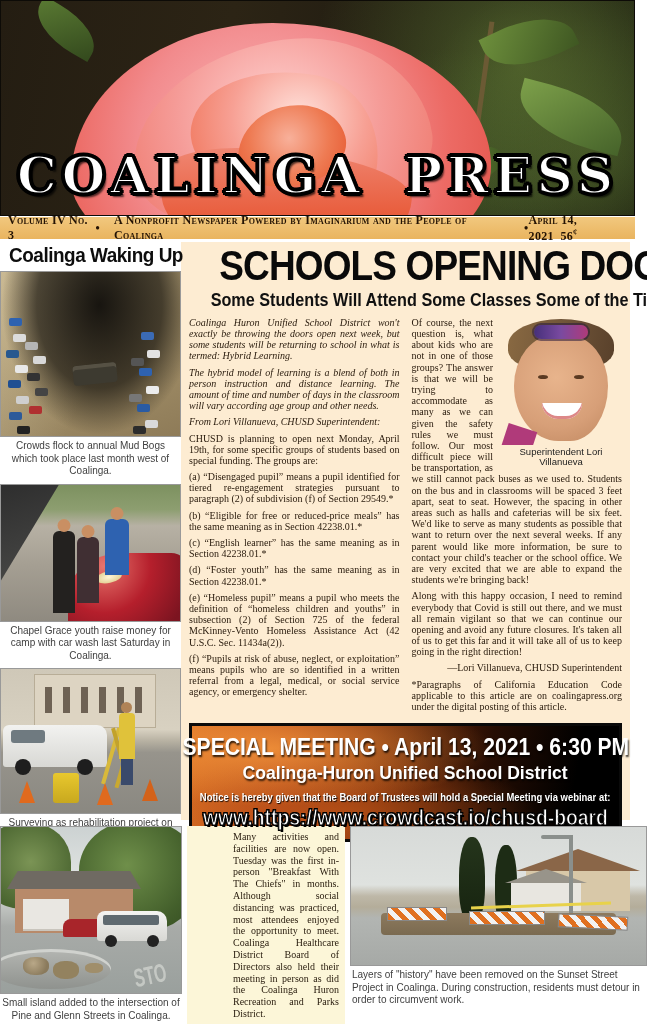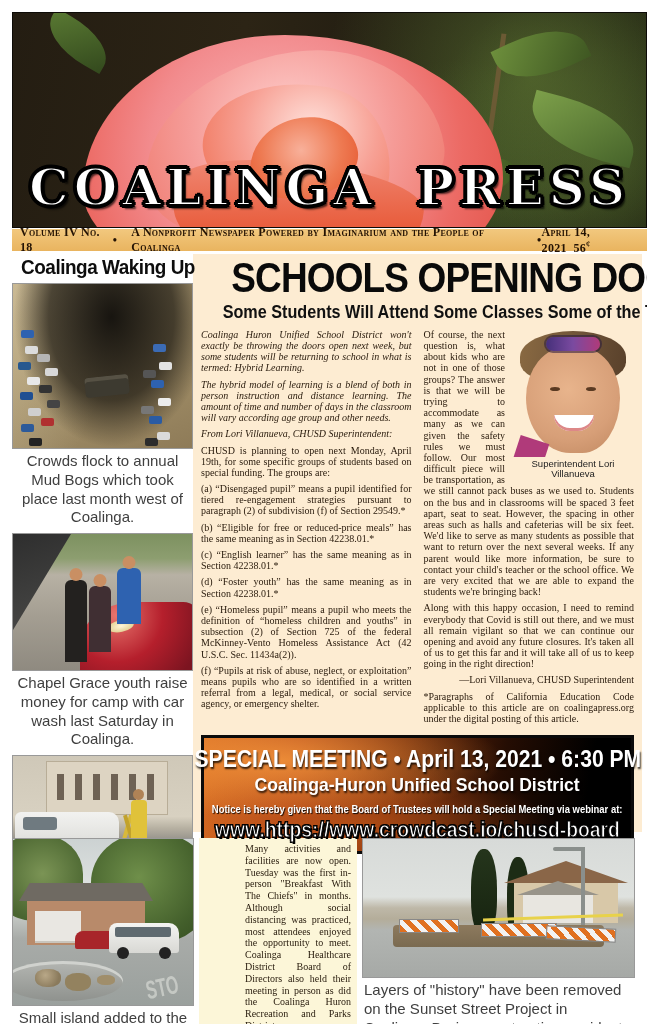--- a/index.html
+++ b/index.html
@@ -1,18 +1,18 @@
 <!DOCTYPE html>
 <html><head>
 <meta charset="utf-8">
 <style>
   * { margin:0; padding:0; box-sizing:border-box; }
   html,body { background:#fff; }
   body { width:647px; height:1024px; font-family:"Liberation Serif", serif; overflow:hidden; }
-  .page { width:647px; height:1024px; padding:12px; background:#fff; position:relative; }
+  .page { width:647px; height:1024px; padding:0; background:#fff; position:relative; }
 
   
   .rose-photo { position:relative; width:635px; height:216px; background:
       radial-gradient(circle at 82% 30%, rgba(110,140,60,.55), transparent 38%),
       radial-gradient(circle at 93% 70%, rgba(90,120,50,.5), transparent 30%),
       radial-gradient(circle at 70% 85%, rgba(70,100,45,.45), transparent 28%),
       linear-gradient(100deg,#241d12 0%, #2c2415 35%, #1d1a10 70%, #15130c 100%);
     overflow:hidden; border:1px solid #0d0b07; }
   .leaf { position:absolute; background:linear-gradient(135deg,#6d8f3c,#3f5722); border-radius:0 75% 0 75%; }
   .leaf.l1 { width:90px; height:46px; right:60px; top:18px; transform:rotate(-25deg); }
@@ -46,21 +46,21 @@
 
   
   .content-row { display:flex; margin-top:3px; height:578px; }
 
   
   .sidebar { width:181px; display:flex; flex-direction:column; }
   .sidebar-headline { font-family:"Liberation Sans", sans-serif; font-weight:bold; font-size:21px; color:#0d0d0d;
         text-align:center; white-space:nowrap; transform:scaleX(.9); transform-origin:center; letter-spacing:-.5px; margin:1px 0 4px; }
   .sb-fig { margin-bottom:6px; }
   .sb-photo { width:100%; border:1px solid #999; position:relative; overflow:hidden; }
-  .caption { font-family:"Liberation Sans", sans-serif; font-size:15px; line-height:1.25; color:#3f3f3f;
+  .caption { font-family:"Liberation Sans", sans-serif; font-size:10px; line-height:1.25; color:#3f3f3f;
         text-align:center; padding:3px 2px 0; }
 
   
   .ph-mud { height:166px; background:
       radial-gradient(ellipse at 55% 20%, rgba(15,13,10,.95), rgba(25,22,16,.7) 45%, transparent 70%),
       linear-gradient(115deg, rgba(210,195,160,.55), transparent 55%),
       linear-gradient(160deg,#c0ad84 0%,#a8956d 45%,#8e7b58 100%); }
   .dots { position:absolute; width:13px; height:8px; border-radius:2px; }
   .dots.left { left:8px; top:46px; background:#2e62b0;
       box-shadow:4px 16px 0 #dcdcdc, -3px 32px 0 #27588f, 6px 47px 0 #e8e8e8, -1px 62px 0 #1f4f92,
@@ -204,21 +204,21 @@
     <div class="petal p3"></div>
     <div class="petal p5"></div>
     <div class="petal p4"></div>
     <div class="masthead-title">
       <span>Coalinga</span>
       <span>Press</span>
     </div>
   </div>
 
   <div class="volume-bar">
-    <span class="vb-left">Volume IV  No. 18</span>
+    <span class="vb-left">Volume IV  No. 3</span>
     <span class="vb-mid">
       <span>•</span>
       <span>A Nonprofit Newspaper Powered by Imaginarium and the People of Coalinga</span>
       <span>•</span>
     </span>
     <span class="vb-right">
       <span>April 14, 2021</span>&nbsp;&nbsp;<span>56</span><sup>¢</sup>
     </span>
   </div>
 

